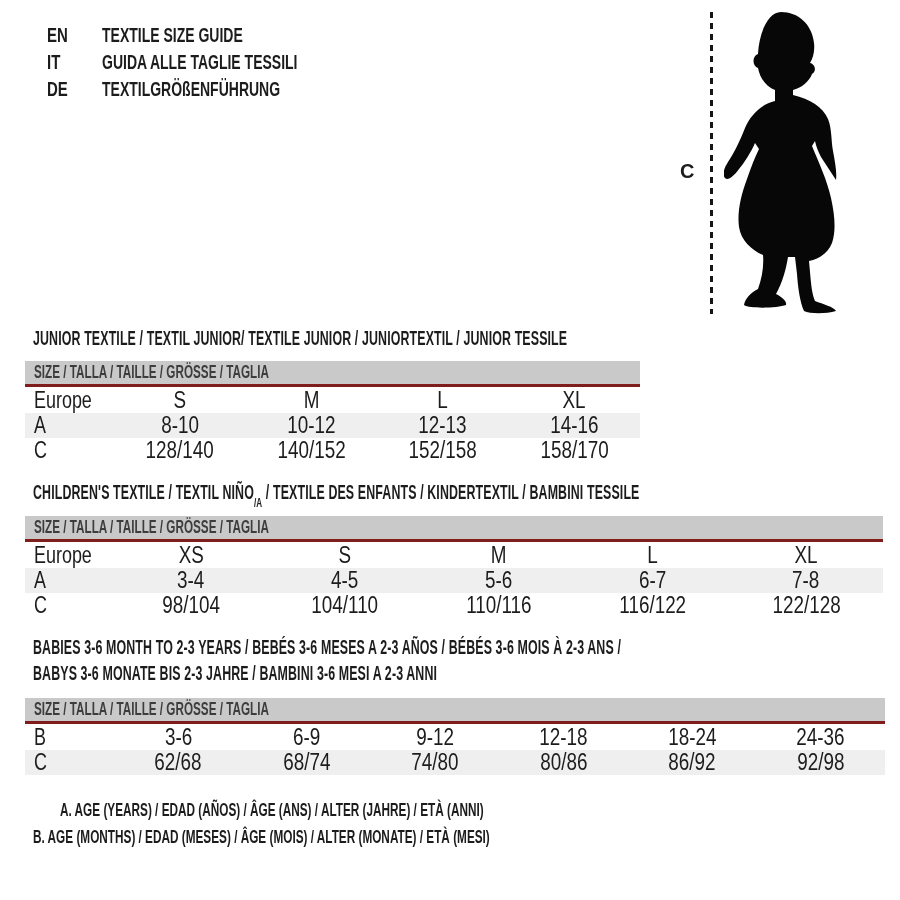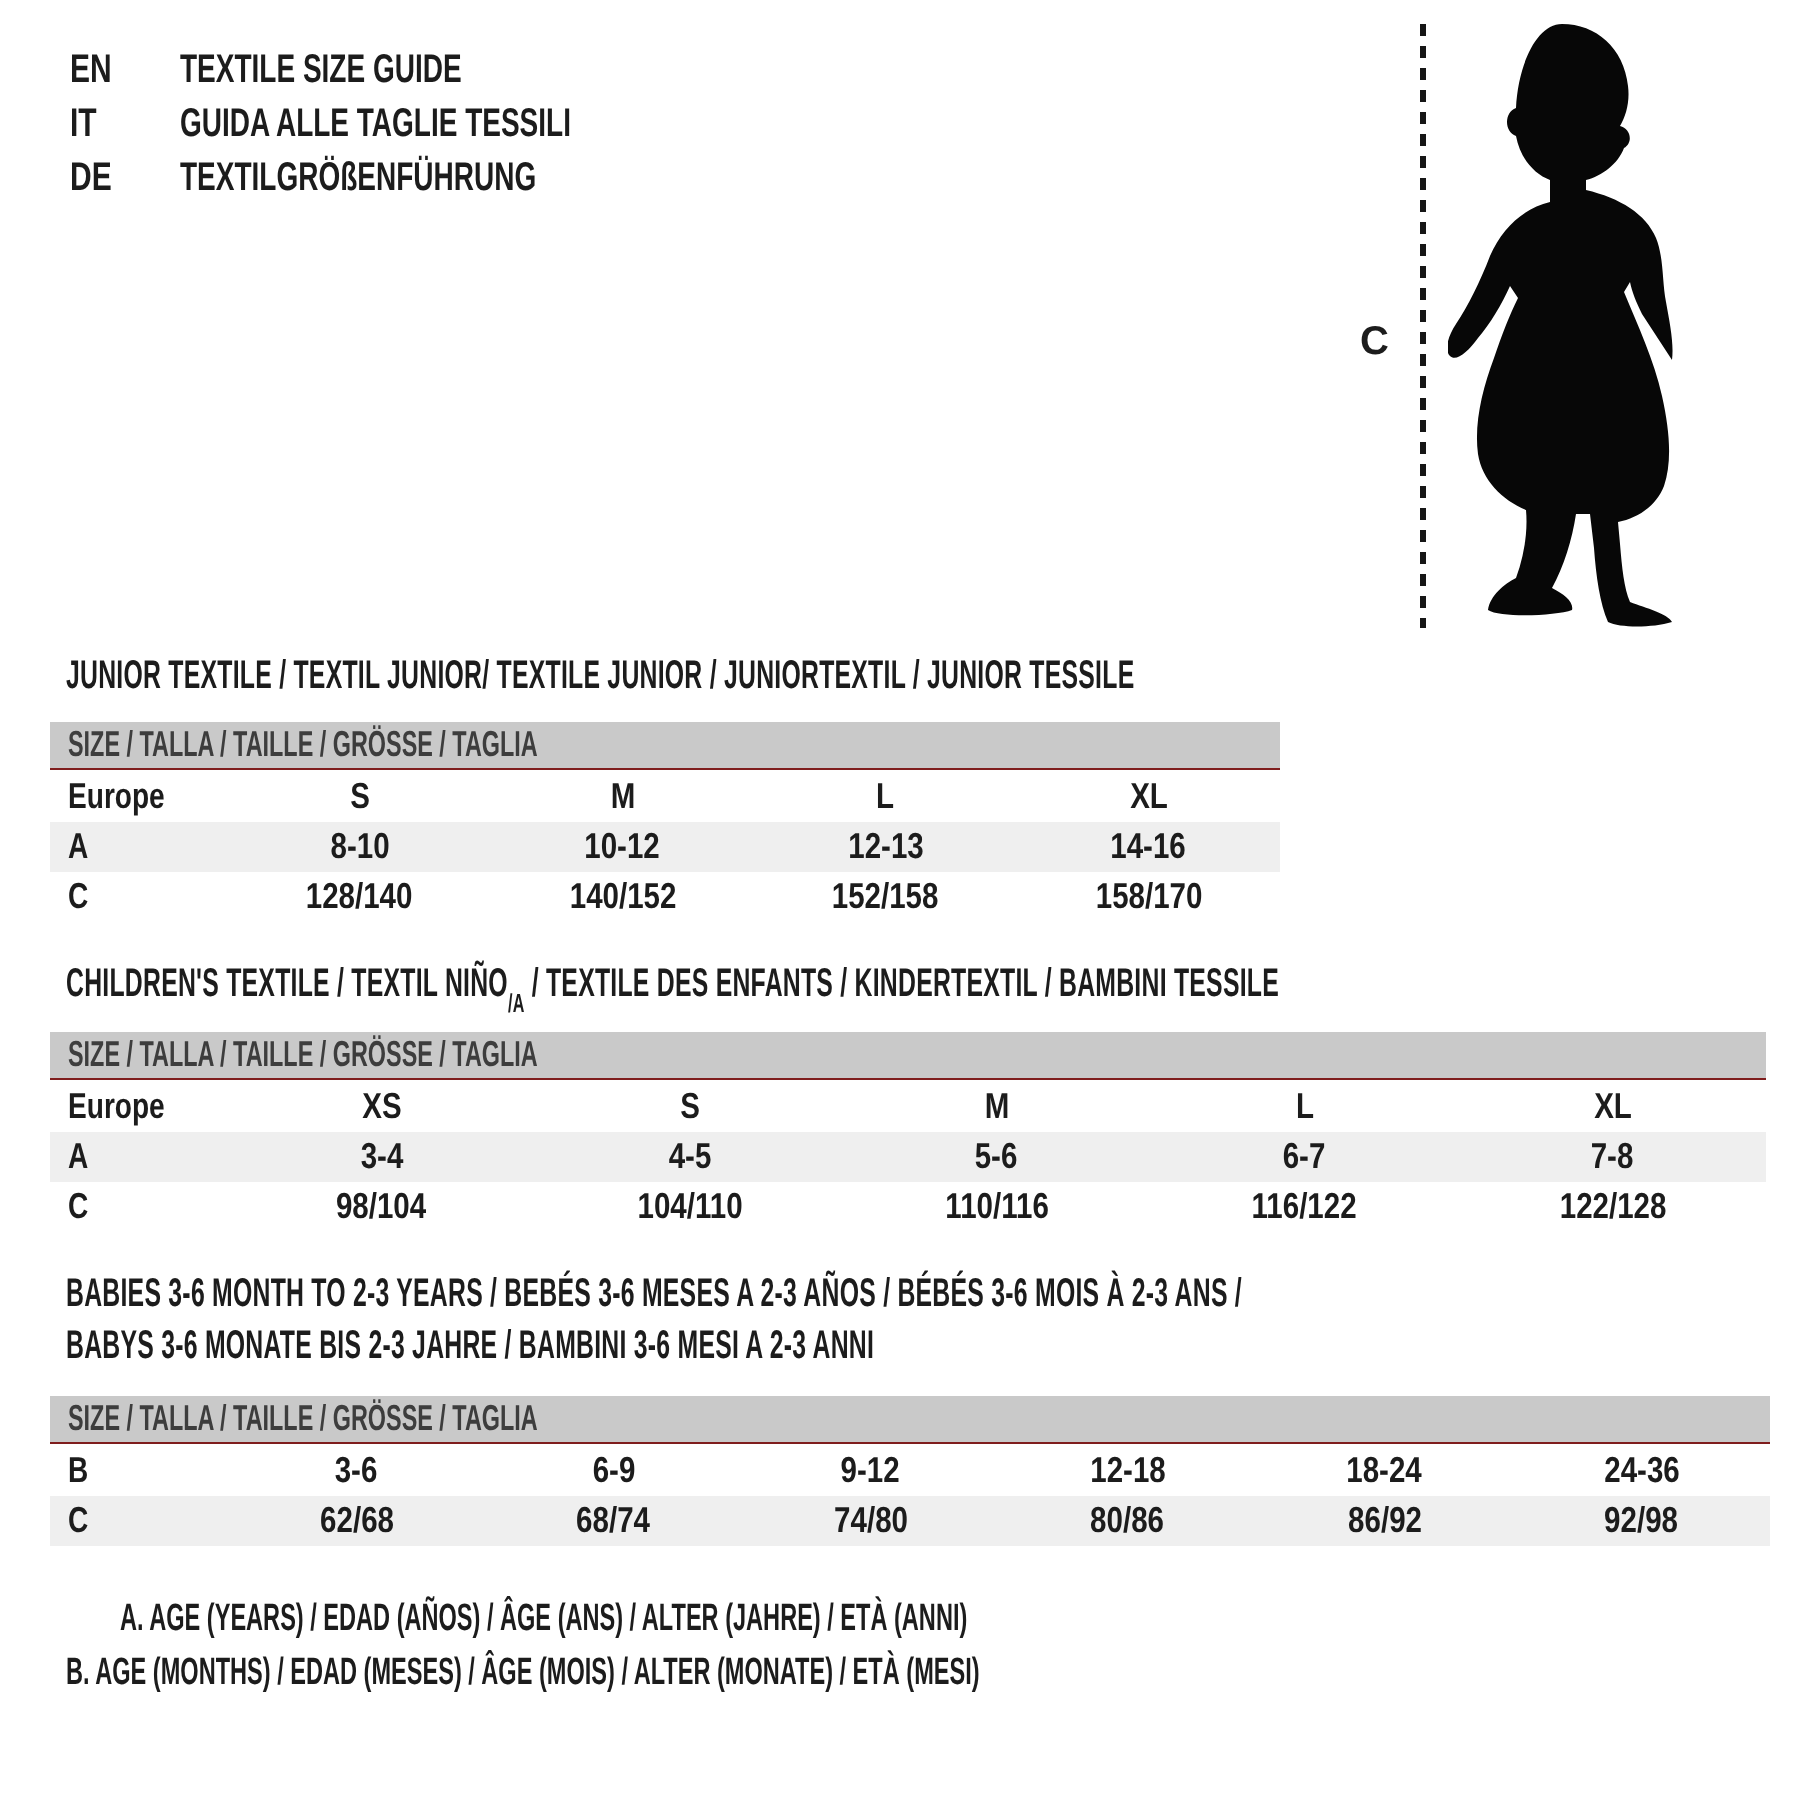--- a/index.html
+++ b/index.html
@@ -1,20 +1,20 @@
 <!DOCTYPE html>
 <html><head>
 <meta charset="utf-8">
 <style>
   html,body { margin:0; padding:0; background:#ffffff; }
   body { width:900px; height:900px; font-family:"Liberation Sans", sans-serif; color:#1c1c1c; }
   .canvas { position:relative; width:900px; height:900px; background:#ffffff; overflow:hidden; }
 
   
-  .lang-block { position:absolute; left:35px; top:22px; }
+  .lang-block { position:absolute; left:47px; top:22px; }
   .lang-row { display:flex; height:27px; align-items:center; }
   .lang-code { width:55px; font-weight:bold; font-size:20px; transform:scaleX(.75); transform-origin:0 50%; white-space:nowrap; }
   .lang-label { font-weight:bold; font-size:20px; transform:scaleX(.70); transform-origin:0 50%; white-space:nowrap; }
 
   
   .figure { position:absolute; left:680px; top:8px; width:190px; height:312px; }
   .measure-line { position:absolute; left:30px; top:4px; width:3px; height:302px;
     background:repeating-linear-gradient(to bottom,#161616 0 6px,transparent 6px 11px); }
   .measure-label { position:absolute; left:0px; top:152px; font-size:20px; font-weight:bold; }
   .baby-svg { position:absolute; left:44px; top:2px; }
@@ -26,25 +26,25 @@
   .t1-title { top:327px; }
   .t2-title { top:481px; }
   .t3-title-1 { top:636px; }
   .t3-title-2 { top:662px; }
 
   
   .table { position:absolute; left:25px; }
   .t-junior   { top:361px; width:615px; }
   .t-children { top:516px; width:858px; }
   .t-babies   { top:698px; width:860px; }
-  .thead { height:23px; background:#c9c9c9; border-bottom:1px solid #7f1d1d; display:flex; align-items:center; padding-left:9px; margin-bottom:1px; }
+  .thead { height:23px; background:#c9c9c9; border-bottom:3px solid #7f1d1d; display:flex; align-items:center; padding-left:9px; margin-bottom:1px; }
   .thead span { font-size:18px; font-weight:bold; color:#3d3d3d; transform:scaleX(.65); transform-origin:0 50%; white-space:nowrap; }
   .trow { display:flex; height:25px; align-items:center; }
   .trow.stripe { background:#efefef; }
-  .cell { flex:1; text-align:center; font-size:18px; font-weight:bold; overflow:visible; }
+  .cell { flex:1; text-align:center; font-size:23px; font-weight:normal; overflow:visible; }
   .cell span { display:inline-block; transform:scaleX(.82); transform-origin:50% 50%; white-space:nowrap; }
   .cell.label { flex:0 0 80px; text-align:left; padding-left:9px; }
   .cell.label span { transform:scaleX(.78); transform-origin:0 50%; }
 
   
   .legend { position:absolute; left:33px; top:796px; }
   .legend-line { height:27px; display:flex; align-items:center;justify-content:center; }
   .legend-line span { font-size:19px; font-weight:bold; transform:scaleX(.62); transform-origin:0 50%; white-space:nowrap; }
 </style>
 </head>

